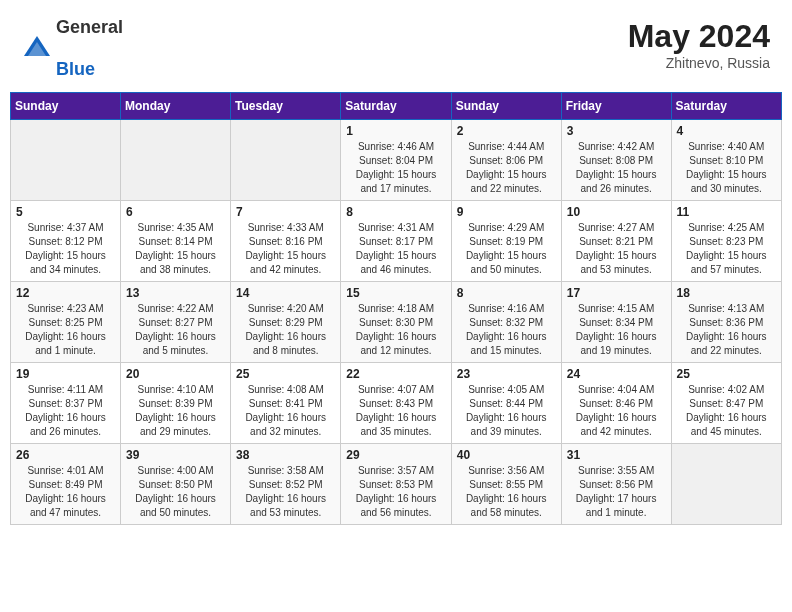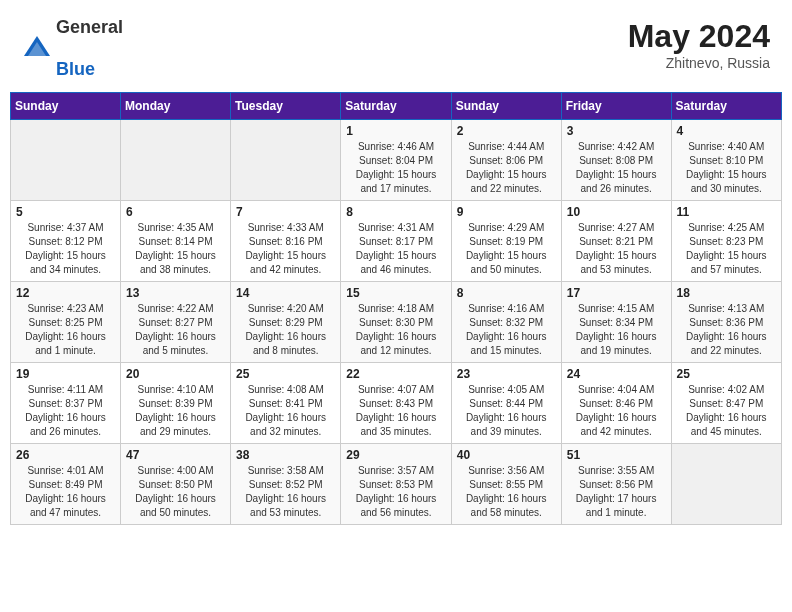--- a/index.html
+++ b/index.html
@@ -233,35 +233,35 @@
           <div class="day-number">25</div>
           <div class="day-info">Sunrise: 4:02 AM<br>Sunset: 8:47 PM<br>Daylight: 16 hours<br>and 45 minutes.</div>
         </td>
       </tr>
       <tr>
         <td>
           <div class="day-number">26</div>
           <div class="day-info">Sunrise: 4:01 AM<br>Sunset: 8:49 PM<br>Daylight: 16 hours<br>and 47 minutes.</div>
         </td>
         <td>
-          <div class="day-number">47</div>
+          <div class="day-number">39</div>
           <div class="day-info">Sunrise: 4:00 AM<br>Sunset: 8:50 PM<br>Daylight: 16 hours<br>and 50 minutes.</div>
         </td>
         <td>
           <div class="day-number">38</div>
           <div class="day-info">Sunrise: 3:58 AM<br>Sunset: 8:52 PM<br>Daylight: 16 hours<br>and 53 minutes.</div>
         </td>
         <td>
           <div class="day-number">29</div>
           <div class="day-info">Sunrise: 3:57 AM<br>Sunset: 8:53 PM<br>Daylight: 16 hours<br>and 56 minutes.</div>
         </td>
         <td>
           <div class="day-number">40</div>
           <div class="day-info">Sunrise: 3:56 AM<br>Sunset: 8:55 PM<br>Daylight: 16 hours<br>and 58 minutes.</div>
         </td>
         <td>
-          <div class="day-number">51</div>
+          <div class="day-number">31</div>
           <div class="day-info">Sunrise: 3:55 AM<br>Sunset: 8:56 PM<br>Daylight: 17 hours<br>and 1 minute.</div>
         </td>
         <td class="empty-cell"></td>
       </tr>
     </tbody>
 </table>
 
 </body></html>

